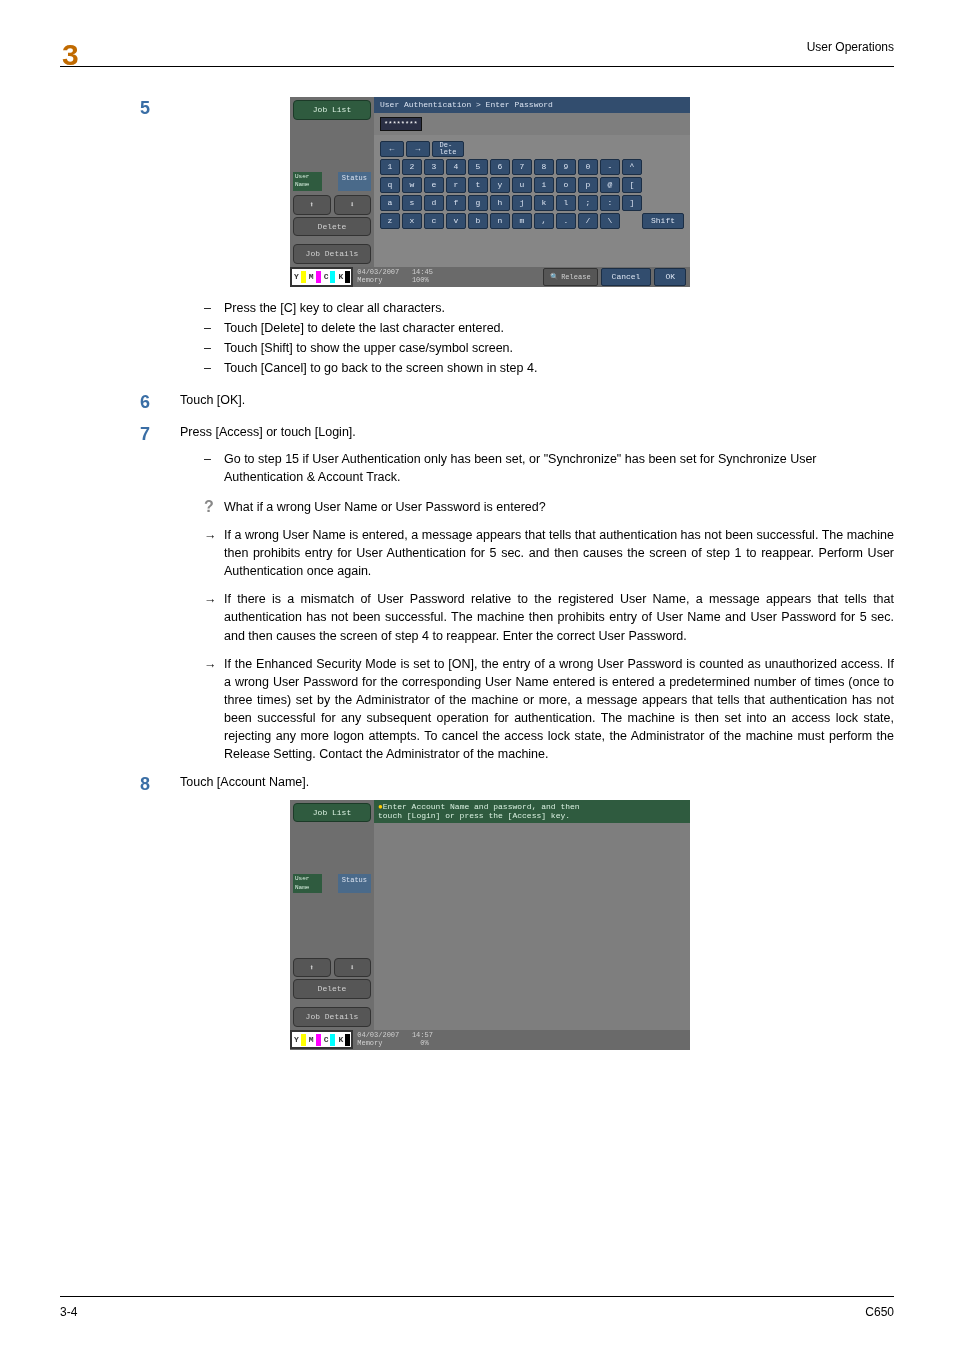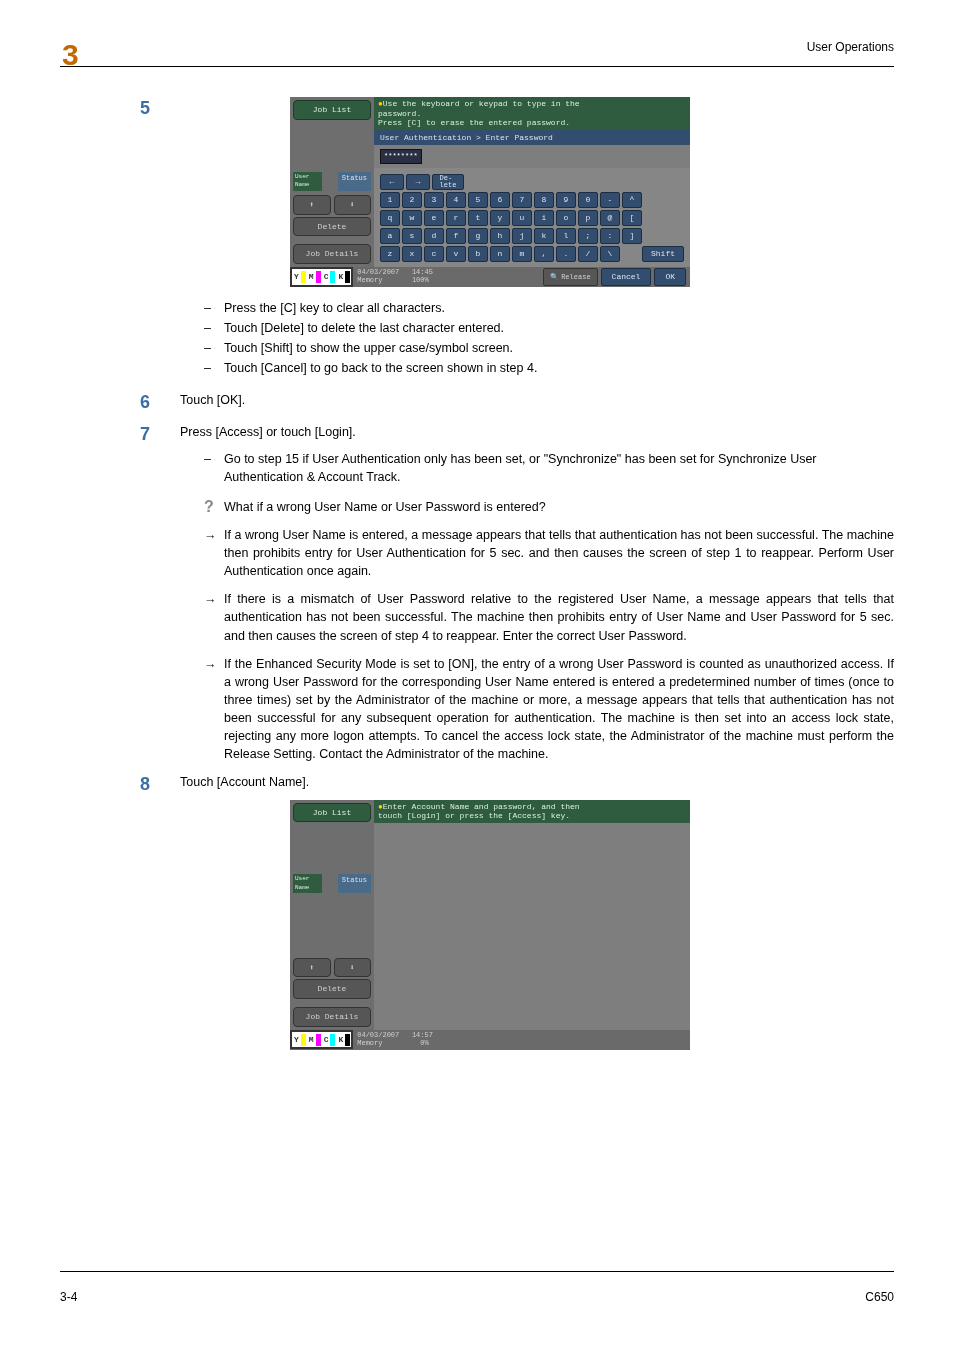--- a/index.html
+++ b/index.html
@@ -273,28 +273,28 @@
     display:flex; gap:16px;
   }
   .tiny-tab .t1 {
     background:#2f5b3f; font-size:6px; padding:1px 2px; color:#d9f0e0;
   }
   .tiny-tab .t2 {
     background:#4a6a8a; font-size:7px; padding:1px 4px; color:#d9e2f0;
   }
   .page-footer {
     position: absolute;
-    bottom: 46px;
+    bottom: 31px;
     left: 60px;
     right: 60px;
     border-top: 1px solid #000;
     display: flex;
     justify-content: space-between;
     font-size: 12px;
-    padding-top: 18px;
+    padding-top: 8px;
   }
 </style>
 </head>
 <body>
 
 <div class="page">
   <div class="header-right">User Operations</div>
   <div class="header-line"></div>
   <div class="chapter-num">3</div>
 
@@ -316,25 +316,20 @@
           <div class="sidebar-spacer"></div>
           <div class="arrows-pair">
             <div class="ss-btn-grey" style="flex:1">⬆</div>
             <div class="ss-btn-grey" style="flex:1">⬇</div>
           </div>
           <div class="ss-btn-grey">Delete</div>
           <div style="height:4px"></div>
           <div class="ss-btn-grey" style="position:relative"><span>Job Details</span></div>
         </div>
         <div class="ss-main">
-          <div class="ss-info">
-            <span class="bulb">●</span><span>Use the keyboard or keypad to type in the</span><br>
-            <span>password.</span><br>
-            <span>Press [C] to erase the entered password.</span>
-          </div>
           <div class="ss-bar">User Authentication &gt; Enter Password</div>
           <div class="ss-inputstrip">
             <span class="ss-passbox">********</span>
           </div>
           <div class="ss-kbarea">
             <div class="kb-row">
               <div class="kb-key kb-arrow">←</div>
               <div class="kb-key kb-arrow">→</div>
               <div class="kb-key kb-del" style="white-space:pre;line-height:0.9">De-
 lete</div>

